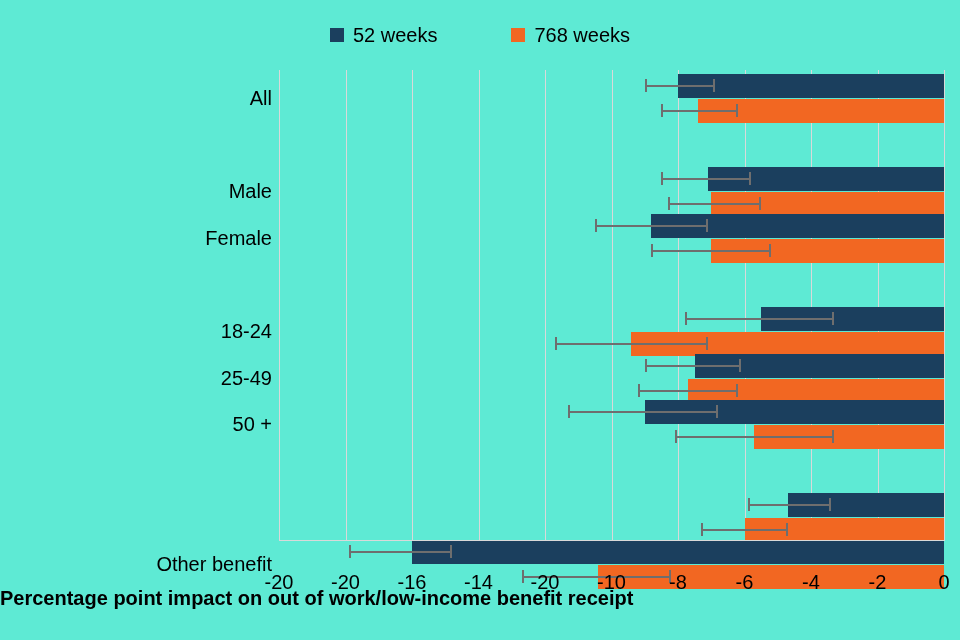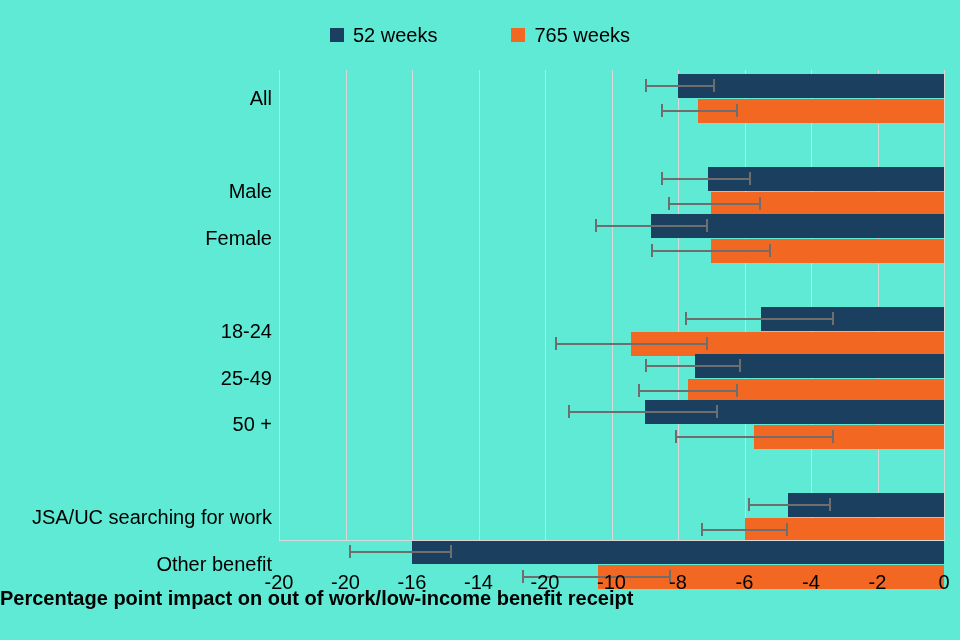--- a/index.html
+++ b/index.html
@@ -157,32 +157,31 @@
 
 <div id="root">
 
   <div id="legend">
     <div class="legend-entry">
       <span class="legend-swatch" style="background: rgb(27, 63, 94);"></span>
       <span class="legend-label">52 weeks</span>
     </div>
     <div class="legend-entry">
       <span class="legend-swatch" style="background: rgb(242, 103, 34);"></span>
-      <span class="legend-label">765 weeks</span>
+      <span class="legend-label">768 weeks</span>
     </div>
   </div>
 
   <div id="cat-labels">
       <div class="cat-label" style="top: 18px;">All</div>
       <div class="cat-label" style="top: 111.2px;">Male</div>
       <div class="cat-label" style="top: 157.8px; margin-left: 23px;">Female</div>
       <div class="cat-label" style="top: 251px;">18-24</div>
       <div class="cat-label" style="top: 297.6px;">25-49</div>
       <div class="cat-label" style="top: 344.2px;">50 +</div>
-      <div class="cat-label" style="top: 437.4px;">JSA/UC searching for work</div>
       <div class="cat-label" style="top: 484px;">Other benefit</div>
     </div>
 
   <div id="plot">
       <div class="gridline" style="left: 0px;"></div>
       <div class="gridline" style="left: 66.5px;"></div>
       <div class="gridline" style="left: 133px;"></div>
       <div class="gridline" style="left: 199.5px;"></div>
       <div class="gridline" style="left: 266px;"></div>
       <div class="gridline" style="left: 332.5px;"></div>

